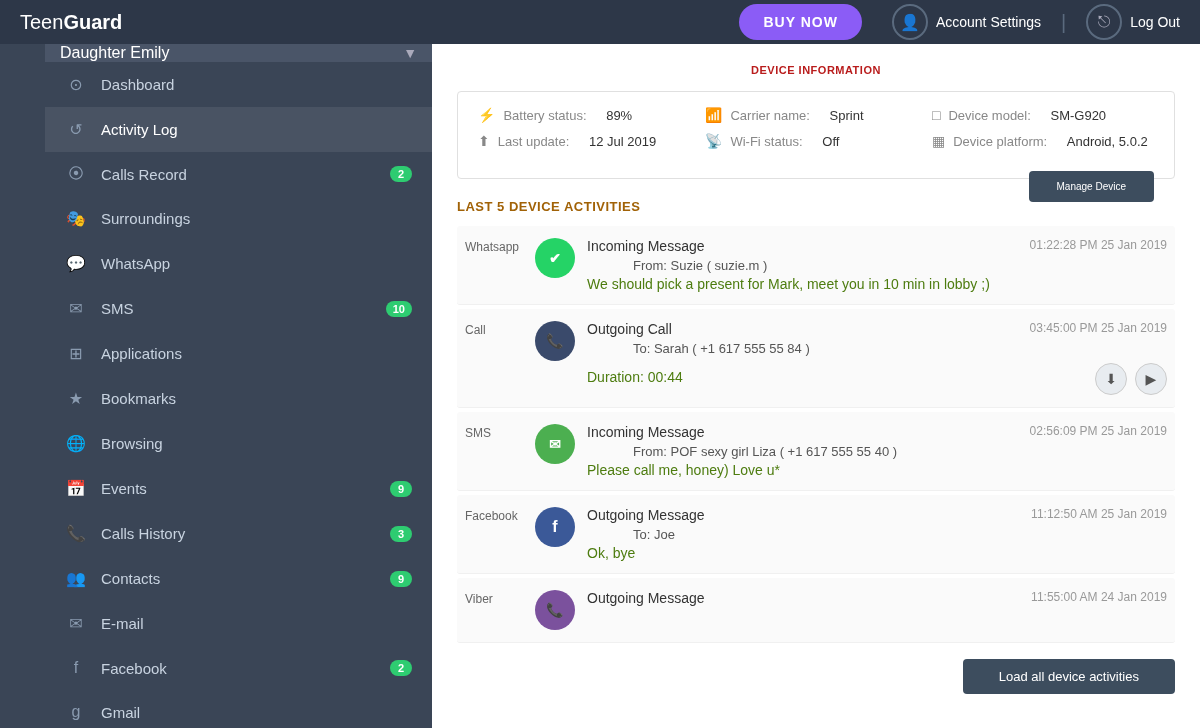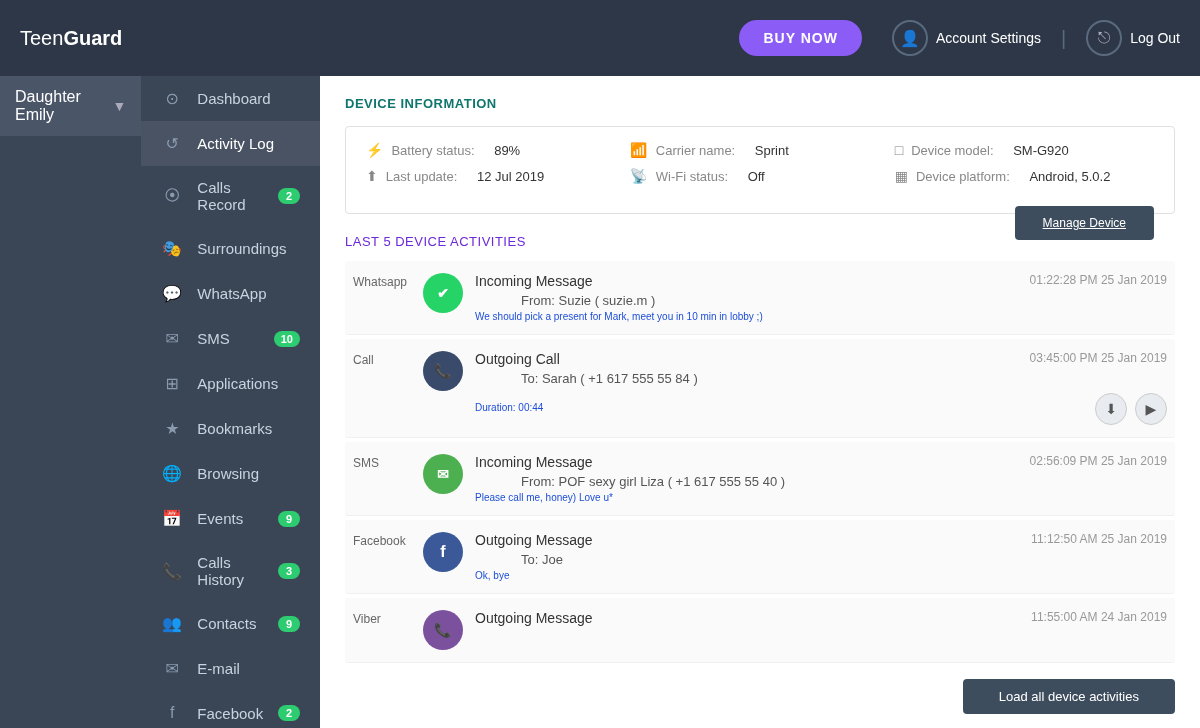--- a/index.html
+++ b/index.html
@@ -1,21 +1,21 @@
 <!DOCTYPE html>
 <html><head>
   <meta charset="utf-8">
   <style>
     * { margin: 0; padding: 0; box-sizing: border-box; }
     body { font-family: Arial, sans-serif; background: #f0f2f5; width: 1200px; height: 728px; overflow: hidden; display: flex; flex-direction: column; }
 
     
     .header {
       background: #2d3748;
-      height: 76px;
+      height: 44px;
       display: flex;
       align-items: center;
       padding: 0 20px;
       flex-shrink: 0;
     }
     .header-logo {
       color: white;
       font-size: 20px;
       margin-right: auto;
     }
@@ -64,25 +64,27 @@
 
     
     .main-container {
       display: flex;
       flex: 1;
       overflow: hidden;
     }
 
     
     .sidebar {
-      width: 320px;
+      width: 432px;
       background: #3a4556;
       flex-shrink: 0;
       display: flex;
+      flex-direction: column;
       overflow-y: auto;
+      padding-left: 45px;
     }
     .device-selector {
       background: #4a5568;
       margin: 0;
       padding: 0 15px;
       height: 60px;
       display: flex;
       align-items: center;
       justify-content: space-between;
       cursor: pointer;
@@ -128,25 +130,26 @@
 
     
     .content {
       flex: 1;
       background: white;
       overflow-y: auto;
       padding: 20px 25px;
     }
 
     .section-title {
-      font-size: 13px;
+      font-size: 11px;
       font-weight: bold;
-      color: #0f766e;
+      color: #b91c1c;
       letter-spacing: 0.5px;
       margin-bottom: 15px;
+      text-align: center;
     }
 
     
     .device-info-box {
       border: 1px solid #e0e0e0;
       border-radius: 4px;
       padding: 15px 20px;
       margin-bottom: 20px;
     }
     .device-info-grid {
@@ -167,32 +170,31 @@
     }
     .device-info-label { color: #888; }
     .device-info-value { color: #333; font-weight: 500; }
 
     .manage-device-btn {
       background: #3d4d5e;
       color: white;
       border: none;
       padding: 10px 28px;
       border-radius: 4px;
-      font-size: 12px;
+      font-size: 10px;
       cursor: pointer;
       float: right;
       margin-top: 8px;
-      text-decoration: underline;
     }
 
     
     .activities-title {
       font-size: 13px;
-      font-weight: normal;
-      color: #6d28d9;
+      font-weight: bold;
+      color: #a16207;
       letter-spacing: 0.5px;
       margin-bottom: 12px;
       margin-top: 10px;
     }
 
     .activity-row {
       display: flex;
       align-items: flex-start;
       padding: 12px 8px;
       border-bottom: 1px solid #f0f0f0;
@@ -243,22 +245,22 @@
       flex-shrink: 0;
       text-align: center;
     }
     .activity-detail {
       font-size: 13px;
       color: #555;
       margin-bottom: 3px;
       margin-left: 46px;
     }
     .activity-message {
-      font-size: 10px;
-      color: #1d4ed8;
+      font-size: 14px;
+      color: #4d7c0f;
     }
     .activity-actions {
       display: flex;
       gap: 8px;
       margin-top: 4px;
     }
     .activity-action-btn {
       width: 32px;
       height: 32px;
       border-radius: 50%;

